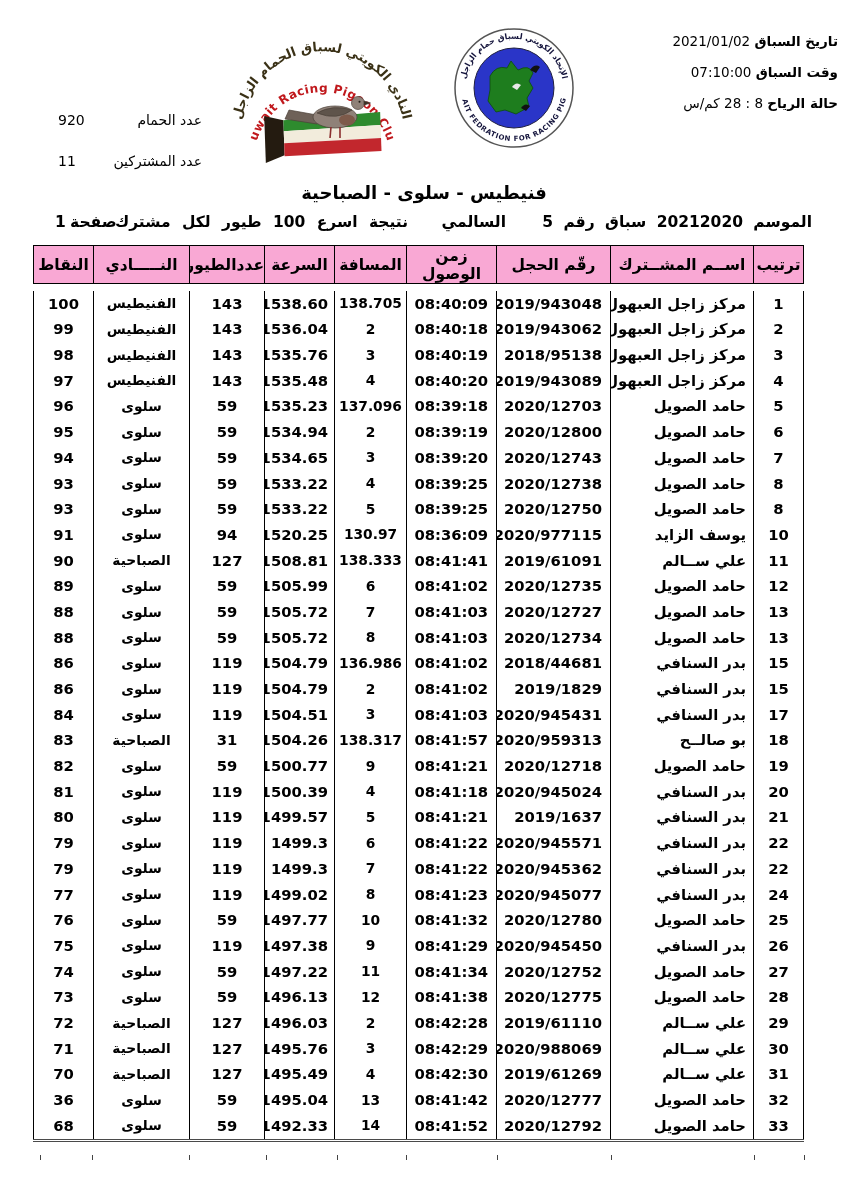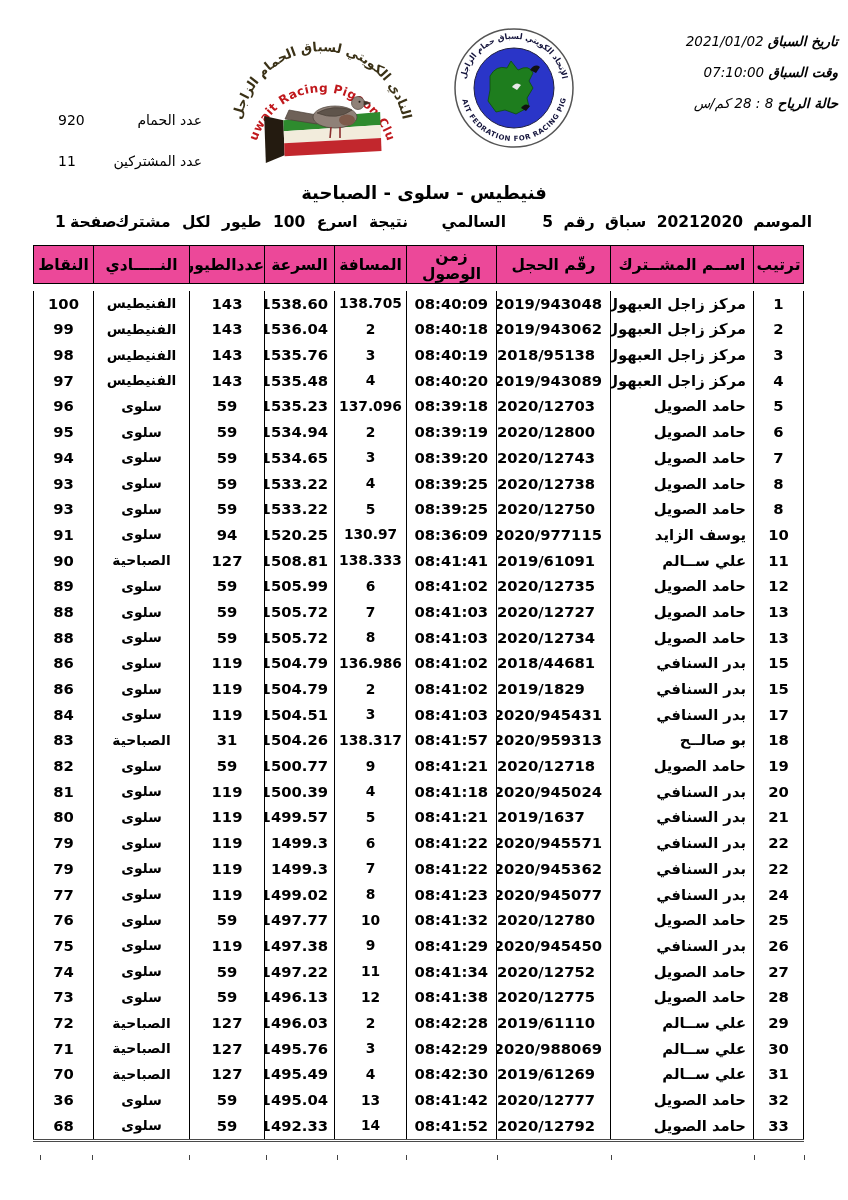--- a/index.html
+++ b/index.html
@@ -4,21 +4,21 @@
 <style>
   html,body { margin:0; padding:0; background:#ffffff; }
   .page {
     position:relative; width:848px; height:1200px; background:#ffffff;
     font-family:"DejaVu Sans", sans-serif; color:#000; overflow:hidden;
   }
   .b { font-weight:bold; }
 
   
   .race-info { position:absolute; top:32px; right:10px; width:252px; direction:rtl; text-align:right; font-size:13.5px; }
-  .race-info .info-line { margin-bottom:12px; line-height:19px; white-space:nowrap;font-style:italic; }
+  .race-info .info-line { margin-bottom:12px; line-height:19px; white-space:nowrap; }
 
   
   .counts { position:absolute; top:112px; left:58px; width:144px; direction:rtl; font-size:14px; }
   .counts .info-line { display:flex; justify-content:space-between; margin-bottom:25px; white-space:nowrap; }
 
   
   .club-logo { position:absolute; left:231px; top:16px; }
   .fed-logo  { position:absolute; left:442px; top:24px; }
   .club-ar { font-size:13px; font-weight:bold; fill:#3a3116; }
   .club-en { font-size:12px; font-weight:bold; fill:#c0181c; letter-spacing:0.5px; }
@@ -33,33 +33,33 @@
   .result    { position:absolute; left:115px;  word-spacing:6px; white-space:nowrap; direction:rtl;text-align:right; }
   .pagelbl   { position:absolute; left:70px; }
   .pagenum   { position:absolute; left:55px; }
 
   
   .results {
     position:absolute; top:245px; left:33px; width:770px;
     border-collapse:collapse; table-layout:fixed; direction:rtl; font-weight:bold;
   }
   .results th {
-    height:37px; background:#ec4899; border:1px solid #000;
+    height:37px; background:#f9a8d4; border:1px solid #000;
     font-size:15.5px; font-weight:bold; padding:0; text-align:center; vertical-align:middle; overflow:hidden;
   }
   .results td {
     height:25.7px; padding:0; font-size:14.8px; line-height:1.1;
     border-left:1px solid #000; border-right:1px solid #000;
     vertical-align:middle; white-space:nowrap; overflow:hidden;
   }
   .results tr.spacer td { height:7px; border:none; }
   .results tbody tr:last-child td { border-bottom:3px double #4a4a4a; }
   .c-rank   { text-align:center; }
   .c-name   { text-align:right; padding-right:7px !important; }
-  .c-ring   { text-align:left; padding-right:8px !important;margin-left:12px; }
+  .c-ring   { text-align:right; padding-right:8px !important;margin-left:12px; }
   .c-time   { text-align:right; padding-right:8px !important; }
   .c-dist   { text-align:center; font-size:13.8px !important; }
   .c-speed  { text-align:right; padding-right:6px !important; }
   .c-birds  { text-align:center; }
   .c-club   { text-align:center; font-size:13.8px !important; }
   .c-points { text-align:center; }
 
   
   .ticks { position:absolute; top:1155px; left:0; width:848px; height:6px; }
   .ticks span { position:absolute; top:0; width:1px; height:5px; background:#444; }

